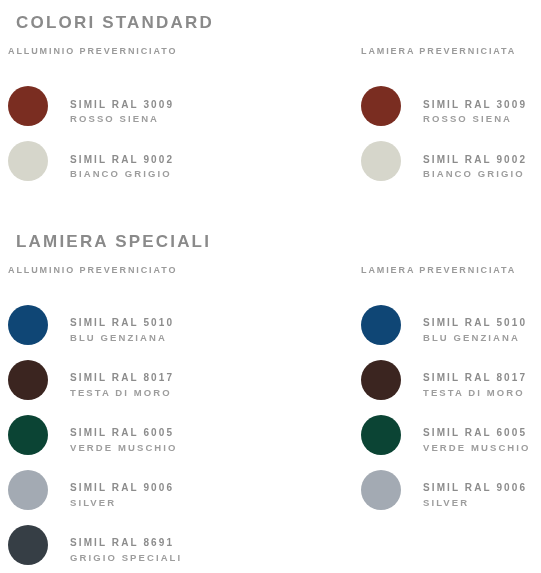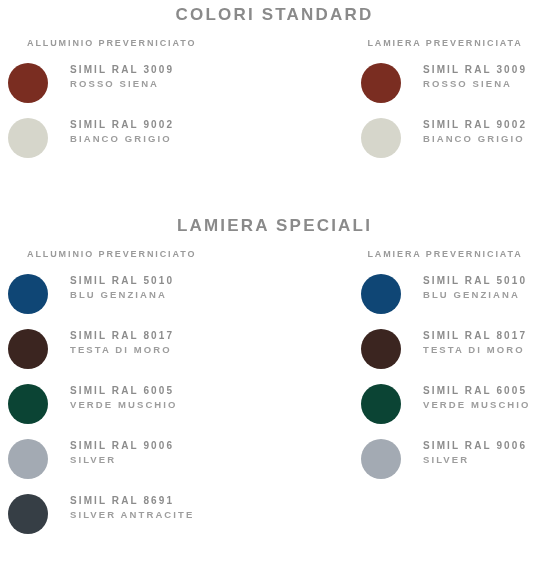--- a/index.html
+++ b/index.html
@@ -22,56 +22,55 @@
 
   
   .section {
     padding: 0 0 0 8px;
   }
   .section-title {
     font-size: 17px;
     font-weight: bold;
     letter-spacing: 2.2px;
     color: #8a8a8a;
-    margin: 0;
+    margin: 8px;
     line-height: 1.05;
     white-space: nowrap;
-    text-align: center;
   }
 
   
   .col-headers {
     display: flex;
     margin-top: 14px;
   }
   .col-head {
     font-size: 9px;
     font-weight: bold;
     letter-spacing: 1.9px;
     color: #9a9a9a;
     white-space: nowrap;
   }
-  .col-head.left  { width: 353px; margin-left: 19px; }
+  .col-head.left  { width: 353px; }
   .col-head.right { width: 180px; }
 
   
   .columns {
     display: flex;
     margin-top: 15px;
   }
   .column {
     display: flex;
     flex-direction: column;
   }
   .column.left  { width: 353px; }
   .column.right { width: 180px; }
 
   .swatch-row {
     display: flex;
-    align-items: flex-start;
+    align-items: flex-end;
     height: 55px;
   }
   .swatch {
     width: 40px;
     height: 40px;
     border-radius: 50%;
     flex: 0 0 auto;
   }
   .swatch-text {
     margin-left: 22px;
@@ -187,21 +186,21 @@
           <span class="swatch" style="background: rgb(163, 170, 179);"></span>
           <span class="swatch-text">
             <span class="ral-code" style="color: rgb(140, 140, 140);">SIMIL RAL 9006</span>
             <span class="ral-name" style="color: rgb(157, 157, 157);">SILVER</span>
           </span>
         </div>
         <div class="swatch-row">
           <span class="swatch" style="background: rgb(54, 62, 69);"></span>
           <span class="swatch-text">
             <span class="ral-code" style="color: rgb(140, 140, 140);">SIMIL RAL 8691</span>
-            <span class="ral-name" style="color: rgb(157, 157, 157);">SILVER ANTRACITE</span>
+            <span class="ral-name" style="color: rgb(157, 157, 157);">GRIGIO SPECIALI</span>
           </span>
         </div>
       </div>
 
       <div class="column right">
         <div class="swatch-row">
           <span class="swatch" style="background: rgb(15, 70, 117);"></span>
           <span class="swatch-text">
             <span class="ral-code" style="color: rgb(140, 140, 140);">SIMIL RAL 5010</span>
             <span class="ral-name" style="color: rgb(157, 157, 157);">BLU GENZIANA</span>

